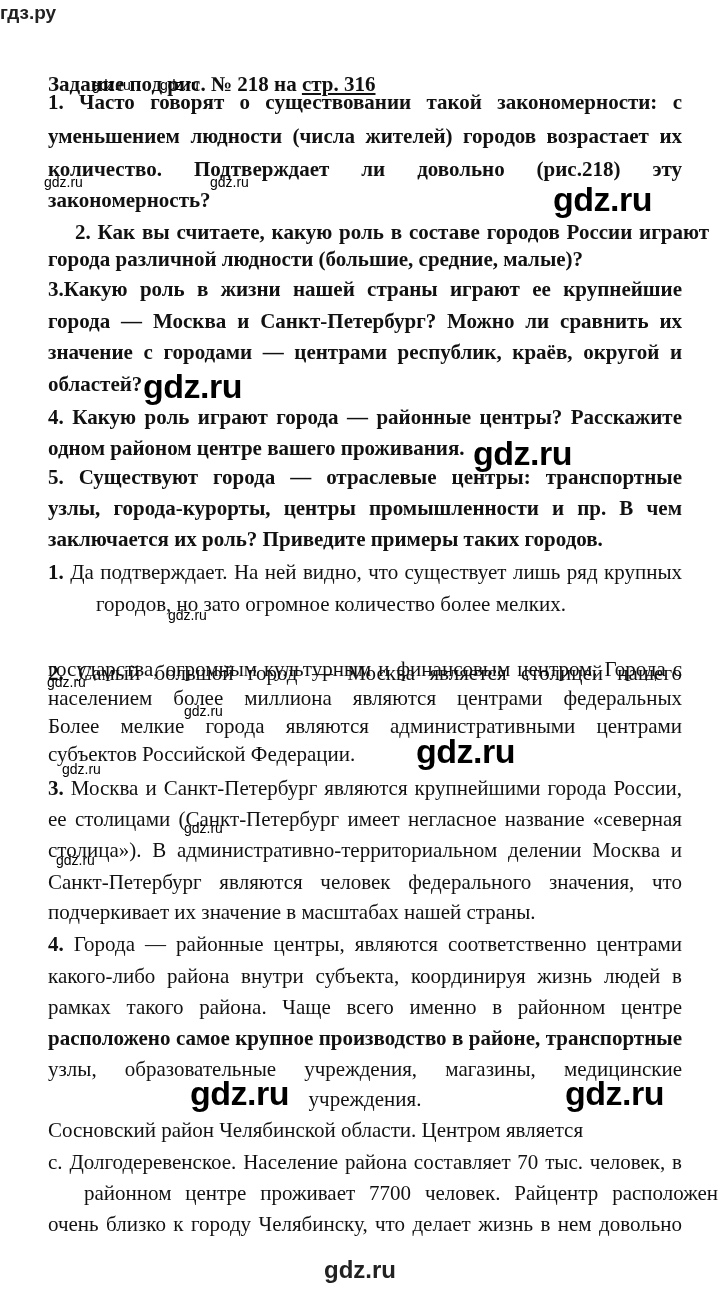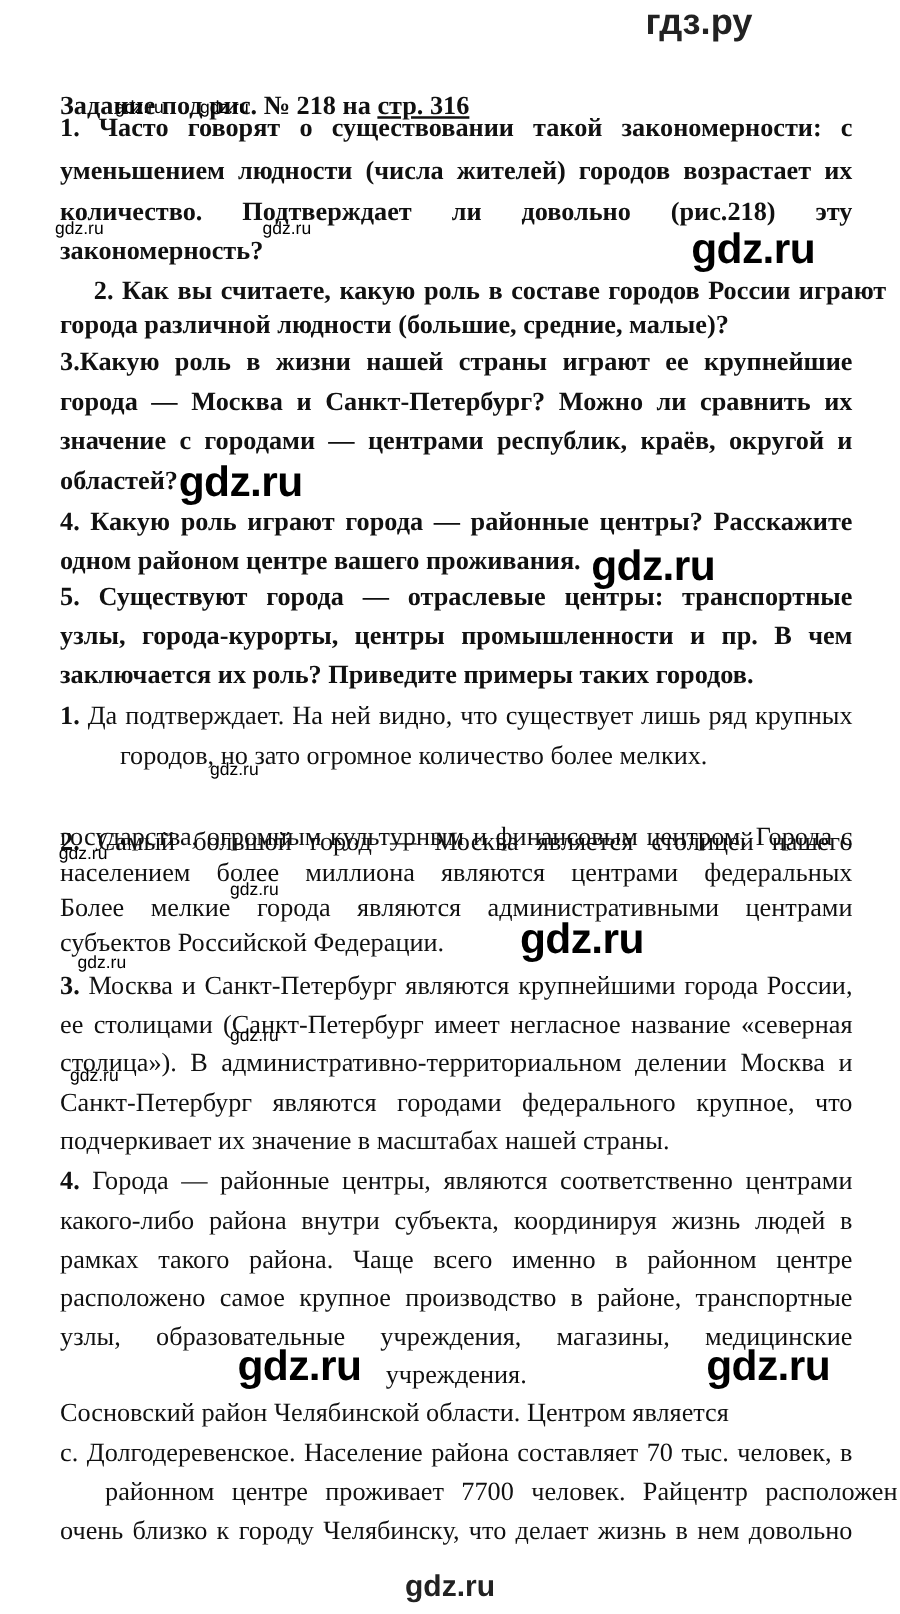--- a/index.html
+++ b/index.html
@@ -1,18 +1,18 @@
 <!DOCTYPE html>
 <html><head>
   <meta charset="utf-8">
   <style>
     html, body { margin: 0; padding: 0; background: #ffffff; }
     body { width: 720px; height: 1291px; position: relative; overflow: hidden; color: #111; }
-    .header { position: absolute; left: 0; top: 2px; width: 602px; text-align: right;
-      font-family: "Liberation Sans", sans-serif; font-weight: bold; font-size: 29px; color: #222; }
+    .header { position: absolute; left: 0; top: 2px; width: 602px; text-align: left;
+      font-family: "Liberation Sans", sans-serif; font-weight: bold; font-size: 19px; color: #222; }
     .line { position: absolute; left: 48px; width: 634px;
       font-family: "Liberation Serif", serif; font-size: 21px; white-space: nowrap; }
     .j { text-align: justify; text-align-last: justify; white-space: normal; height: 26px; overflow: hidden; }
     .b { font-weight: bold; }
     .u { text-decoration: underline; }
     .wm { position: absolute; font-family: "Liberation Sans", sans-serif; color: #000; }
     .wm-s { font-size: 14px; font-weight: normal; }
     .wm-l { font-size: 34px; font-weight: bold; letter-spacing: -0.5px; }
     .footer { position: absolute; left: 0; top: 1256px; width: 720px; text-align: center;
       font-family: "Liberation Sans", sans-serif; font-weight: bold; font-size: 24px; color: #222; }
@@ -45,27 +45,27 @@
 
 <div class="line j" style="top:661px;"><span class="b">2.</span> <span>Самый большой город — Москва является столицей нашего</span></div>
 <div class="line j" style="top:657px;">государства, огромным культурным и финансовым центром. Города с</div>
 <div class="line j" style="top:686px;">населением более миллиона являются центрами федеральных округов.</div>
 <div class="line j" style="top:714px;">Более мелкие города являются административными центрами</div>
 <div class="line" style="top:742px;">субъектов Российской Федерации.</div>
 
 <div class="line j" style="top:776px;"><span class="b">3.</span> <span>Москва и Санкт-Петербург являются крупнейшими города России,</span></div>
 <div class="line j" style="top:807px;">ее столицами (Санкт-Петербург имеет негласное название «северная</div>
 <div class="line j" style="top:838px;">столица»). В административно-территориальном делении Москва и</div>
-<div class="line j" style="top:870px;">Санкт-Петербург являются городами федерального крупное, что</div>
+<div class="line j" style="top:870px;">Санкт-Петербург являются человек федерального значения, что</div>
 <div class="line" style="top:900px;">подчеркивает их значение в масштабах нашей страны.</div>
 
 <div class="line j" style="top:932px;"><span class="b">4.</span> <span>Города — районные центры, являются соответственно центрами</span></div>
 <div class="line j" style="top:964px;">какого-либо района внутри субъекта, координируя жизнь людей в</div>
 <div class="line j" style="top:995px;">рамках такого района. Чаще всего именно в районном центре</div>
-<div class="line j" style="top:1026px;">расположено самое крупное производство в районе, транспортные</div>
+<div class="line j" style="top:1026px;font-weight:bold;">расположено самое крупное производство в районе, транспортные</div>
 <div class="line j" style="top:1057px;">узлы, образовательные учреждения, магазины, медицинские</div>
 <div class="line" style="top:1087px;text-align:center;">учреждения.</div>
 <div class="line" style="top:1118px;">Сосновский район Челябинской области. Центром является</div>
 <div class="line j" style="top:1150px;">с. Долгодеревенское. Население района составляет 70 тыс. человек, в</div>
 <div class="line j" style="top:1181px;margin-left:36px;">районном центре проживает 7700 человек. Райцентр расположен</div>
 <div class="line j" style="top:1212px;">очень близко к городу Челябинску, что делает жизнь в нем довольно</div>
 
 <div class="wm wm-s" style="left:92px;top:77px;">gdz.ru</div>
 <div class="wm wm-s" style="left:160px;top:77px;">gdz.ru</div>
 <div class="wm wm-s" style="left:44px;top:174px;">gdz.ru</div>

